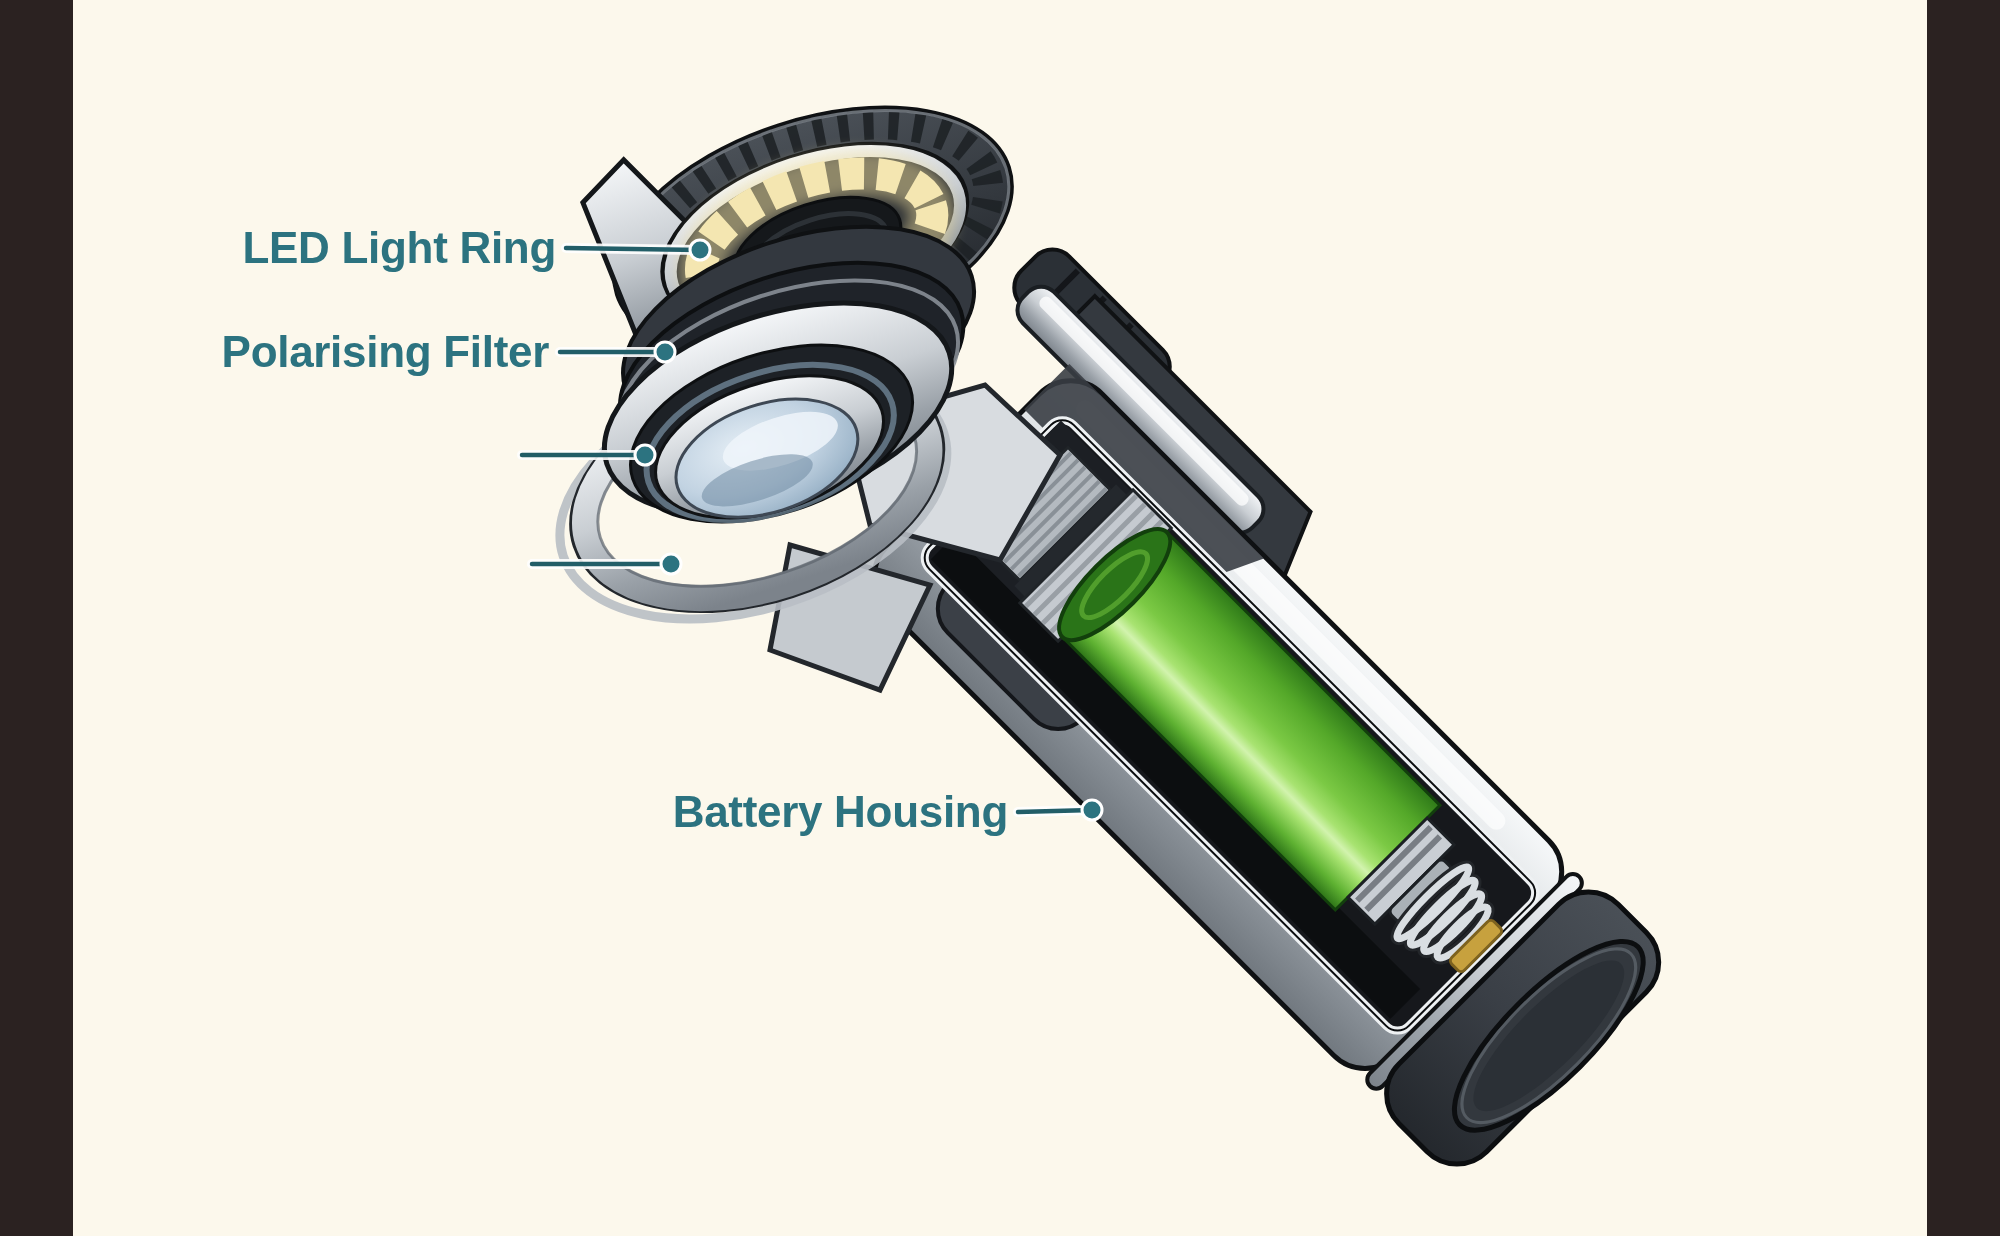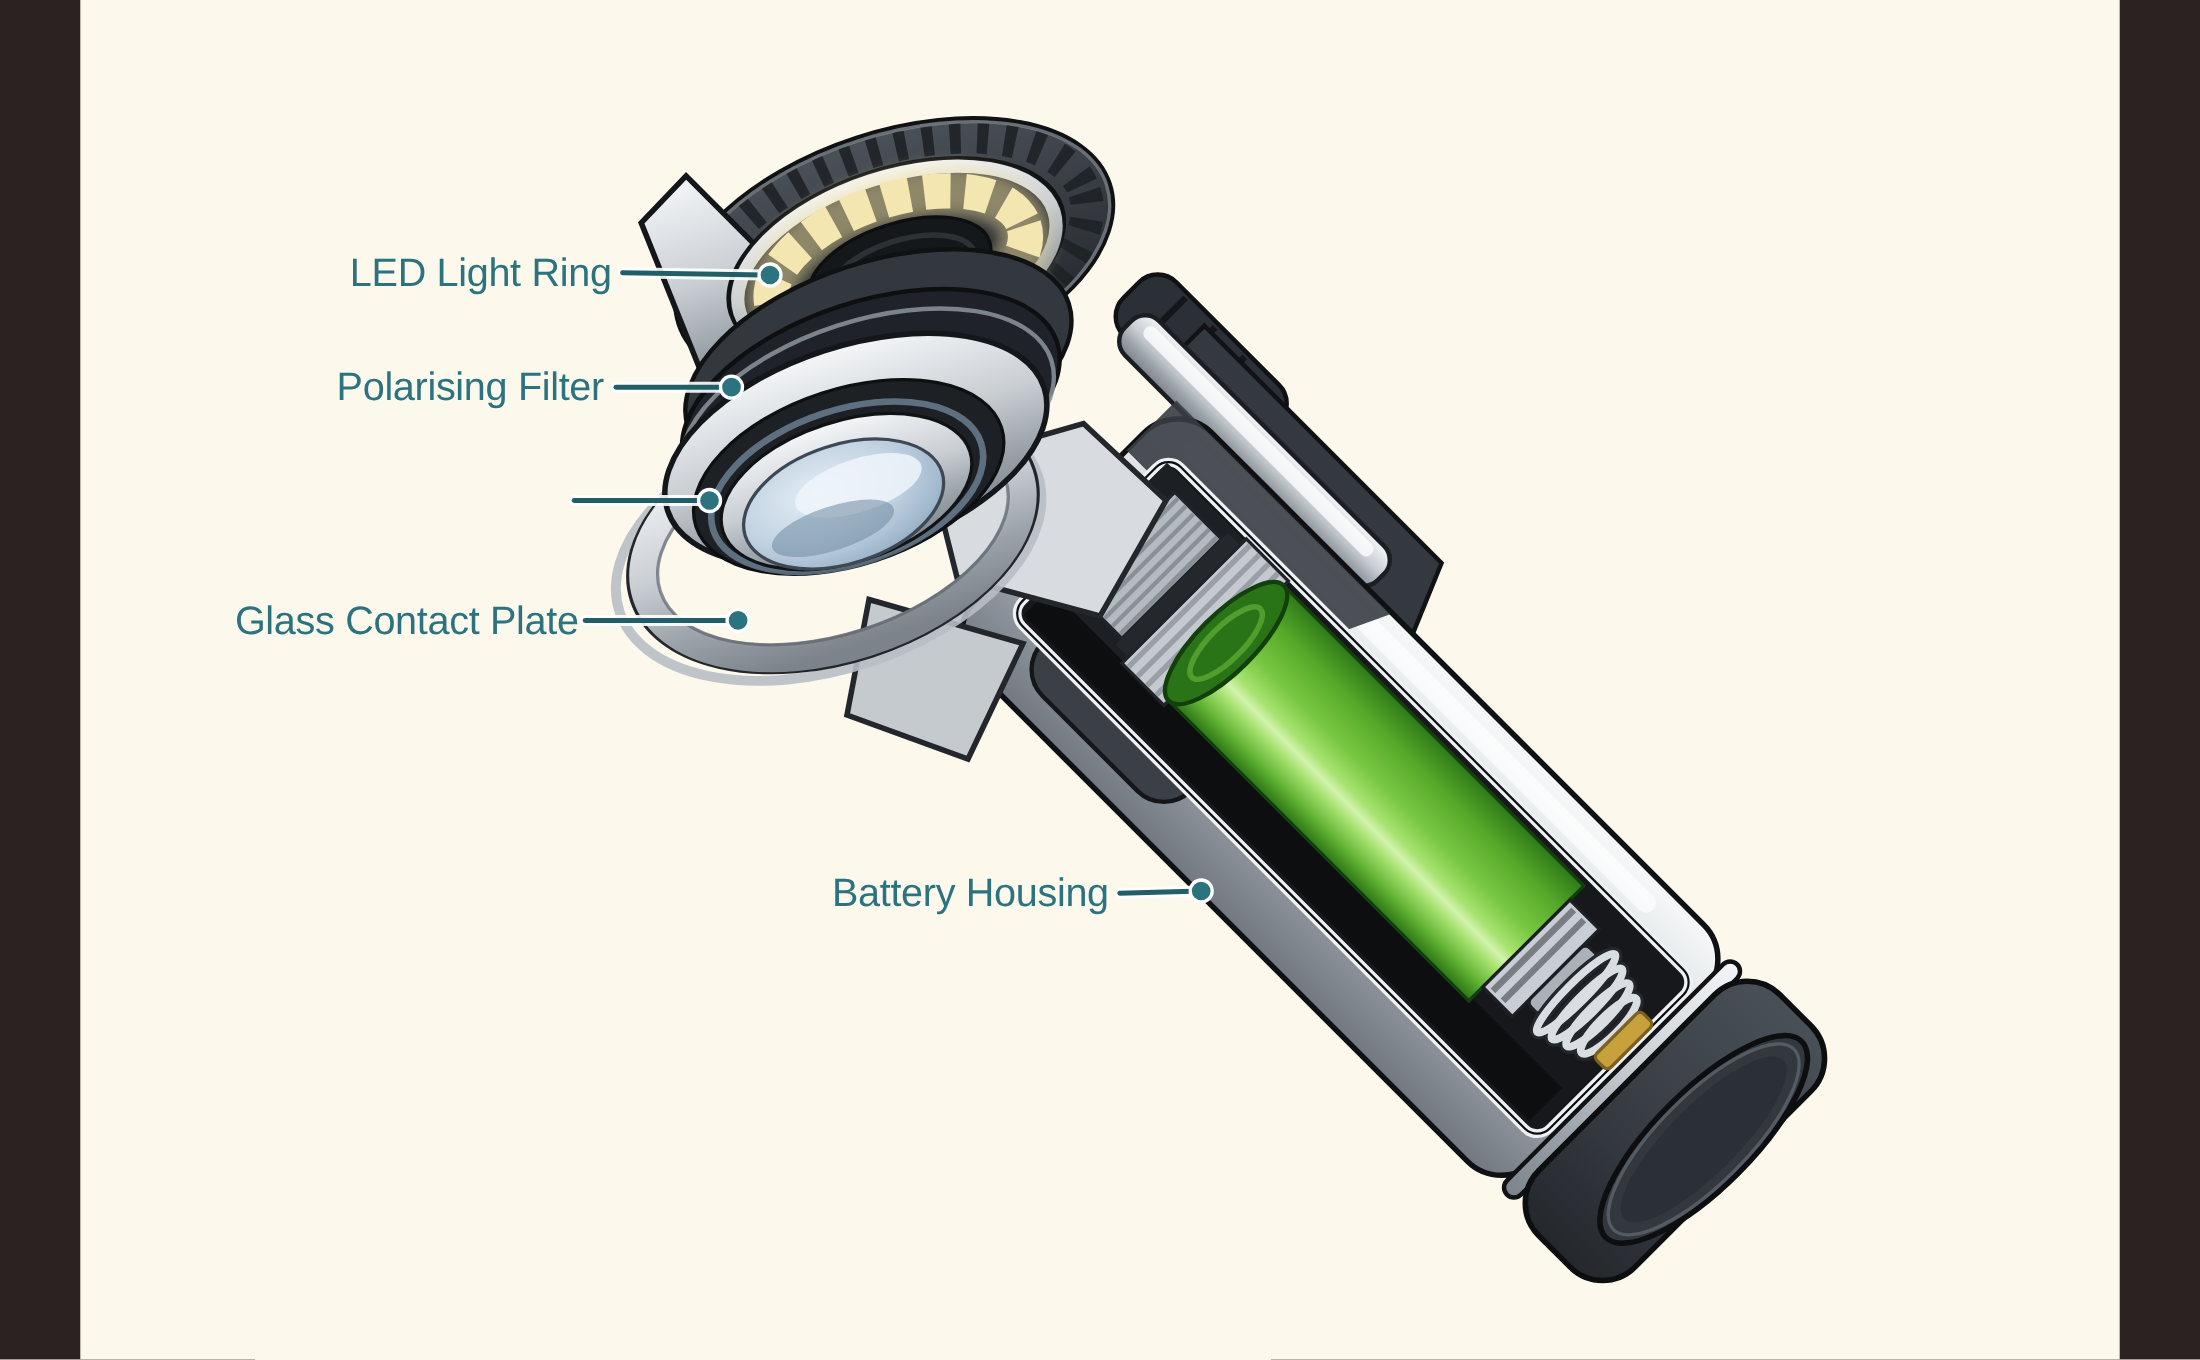--- a/index.html
+++ b/index.html
@@ -5,21 +5,21 @@
   html,body{margin:0;padding:0;background:#888;}
   #canvas{
     position:relative;width:2000px;height:1236px;overflow:hidden;
     background:#fcf8ec;font-family:"Liberation Sans",sans-serif;
   }
   .frame-bar{position:absolute;top:0;width:73px;height:1236px;background:#2b2221;}
   .frame-bar.left{left:0;}
   .frame-bar.right{right:0;}
   #art{position:absolute;left:0;top:0;}
   .part-label{
-    position:absolute;color:#2c7380;font-size:36px;font-weight:400;
+    position:absolute;color:#2c7380;font-size:44px;font-weight:700;
     letter-spacing:-0.3px;white-space:nowrap;line-height:44px;text-align:right;
   }
 </style>
 </head>
 <body>
 <div id="canvas">
 
 <svg id="art" width="2000" height="1236" viewBox="0 0 2000 1236">
   <defs>
     <linearGradient id="gradSilver" x1="0" y1="0" x2="0" y2="1">
@@ -197,19 +197,18 @@
     <g>
       <line x1="1018" y1="812" x2="1092" y2="810" stroke="#ffffff" stroke-width="10" opacity="0.9"></line>
       <line x1="1018" y1="812" x2="1092" y2="810" stroke="#225e68" stroke-width="4.5"></line>
       <circle cx="1092" cy="810" r="10" fill="#2c7380" stroke="#ffffff" stroke-width="3"></circle>
     </g>
   </g>
 </svg>
 
 <div class="part-label" style="right:1444px;top:226px;">LED Light Ring</div>
 <div class="part-label" style="right:1451px;top:330px;">Polarising Filter</div>
-<div class="part-label" style="right:1474px;top:542px;">Glass Contact Plate</div>
 <div class="part-label" style="right:992px;top:790px;">Battery Housing</div>
 
 <div class="frame-bar left"></div>
 <div class="frame-bar right"></div>
 
 </div>
 
 </body></html>

